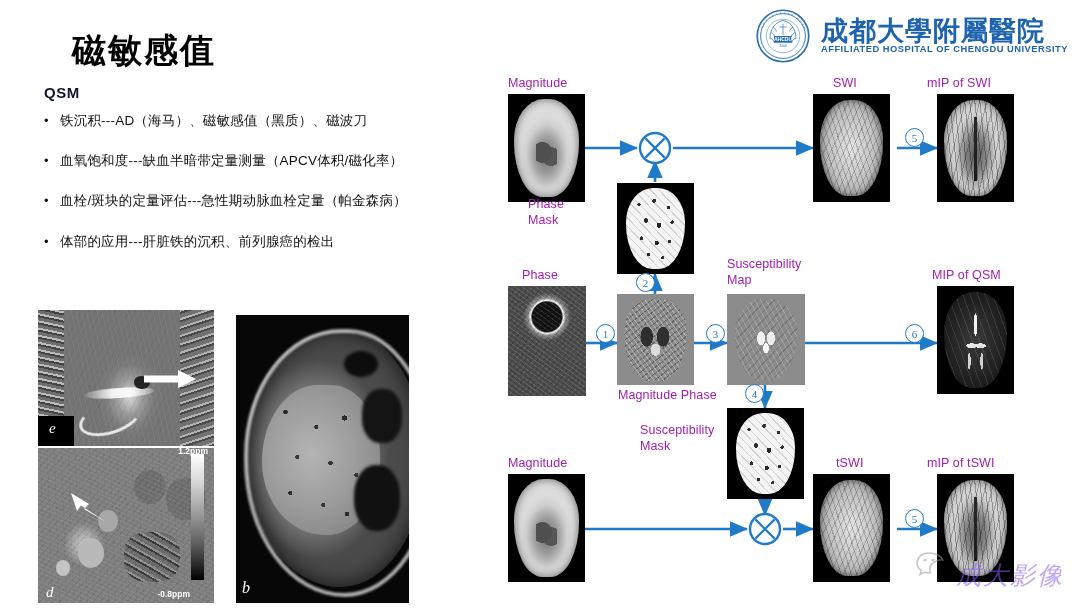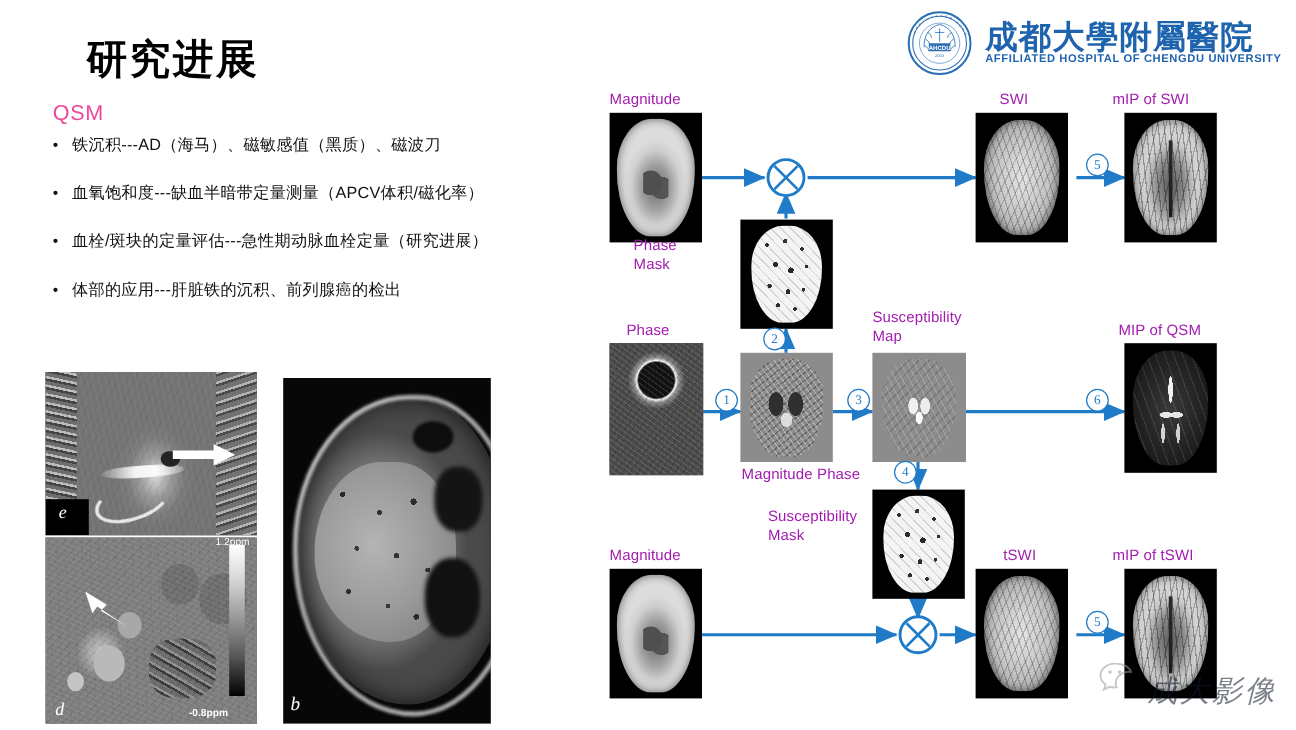--- a/index.html
+++ b/index.html
@@ -12,21 +12,21 @@
   .slide{position:absolute;inset:0;background:#fff;}
 
   
   .title{
     position:absolute;left:72px;top:32px;
     font-size:34px;font-weight:bold;color:#000;
     letter-spacing:2px;line-height:1.1;
   }
   .subhead{
     position:absolute;left:44px;top:84px;
-    font-size:18px;color:#ec4899;letter-spacing:.5px;
+    font-size:15px;color:#0f172a;letter-spacing:.5px;font-weight:bold;
   }
   .bullets{position:absolute;left:44px;top:112px;width:450px;}
   .bullet{
     display:flex;align-items:flex-start;
     margin-bottom:22px;font-size:13.5px;color:#111;line-height:1.35;
   }
   .bullet .dot{
     width:16px;flex:0 0 16px;text-align:left;
     font-size:13px;line-height:1.35;color:#111;
   }
@@ -84,21 +84,21 @@
   .panel-d .tex{position:absolute;inset:0;opacity:.55;
     background-image:
       repeating-linear-gradient(24deg, rgba(255,255,255,.13) 0 1px, transparent 1px 4px),
       repeating-linear-gradient(-48deg, rgba(0,0,0,.16) 0 1px, transparent 1px 5px),
       repeating-linear-gradient(88deg, rgba(0,0,0,.08) 0 1px, transparent 1px 7px);
   }
   .panel-d .blob{position:absolute;border-radius:50%;filter:blur(.6px);}
 
   .cbar{position:absolute;right:10px;top:6px;width:13px;height:126px;
     background:linear-gradient(#ffffff 0%,#d8d8d8 22%,#9a9a9a 48%,#5c5c5c 72%,#1b1b1b 92%,#000 100%);}
-  .cbar-top{position:absolute;right:6px;top:-2px;color:#fff;font-size:8.5px;font-weight:normal;white-space:nowrap;}
+  .cbar-top{position:absolute;right:6px;top:-2px;color:#fff;font-size:8.5px;font-weight:bold;white-space:nowrap;}
   .cbar-bot{position:absolute;right:24px;bottom:4px;color:#fff;font-size:8.5px;font-weight:bold;white-space:nowrap;}
 
   .panel-b{
     position:absolute;left:198px;top:5px;width:173px;height:288px;
     background:#070707;overflow:hidden;
   }
   .panel-b .body{
     position:absolute;left:10px;top:16px;width:178px;height:256px;
     border-radius:52% 46% 48% 54%/48% 50% 50% 52%;
     background:
@@ -154,21 +154,21 @@
   }
   .mri{position:absolute;background:#000;overflow:hidden;}
   .num{
     position:absolute;width:17px;height:17px;border-radius:50%;
     border:1.7px solid #1f7ac8;color:#1f7ac8;background:#fff;
     font-size:11px;display:flex;align-items:center;justify-content:center;
     font-family:"Liberation Serif",serif;z-index:5;
   }
   .wmark{position:absolute;right:6px;bottom:6px;display:flex;align-items:center;gap:6px;opacity:.55;}
   .wmark .wtxt{
-    font-size:25px;color:#0f172a;font-family:"Liberation Serif",serif;
+    font-size:25px;color:#8b5cf6;font-family:"Liberation Serif",serif;
     font-style:italic;letter-spacing:2px;margin-top:22px;
   }
 
   
   .brain{position:absolute;border-radius:46% 46% 44% 44%/42% 42% 56% 56%;}
   .b-mag{
     background:
       radial-gradient(ellipse 26px 40px at 50% 58%, #6d6d6d 0%, #9c9c9c 44%, #cfcfcf 78%, #dcdcdc 100%),
       radial-gradient(ellipse at 50% 42%, #e6e6e6 0%, #c8c8c8 55%, #a4a4a4 100%);
     box-shadow:inset 0 0 8px rgba(0,0,0,.55);
@@ -260,35 +260,35 @@
   .b-mip::after{
     content:"";position:absolute;left:48%;top:18%;width:3px;height:66%;
     background:linear-gradient(#2a2a2a,#1b1b1b);filter:blur(.5px);
   }
 </style>
 </head>
 <body>
 
 <div class="slide">
 
-  <div class="title">研究进展</div>
+  <div class="title">磁敏感值</div>
   <div class="subhead">QSM</div>
 
   <div class="bullets">
     <div class="bullet">
       <span class="dot">•</span>
       <span class="btxt">铁沉积---AD（海马）、磁敏感值（黑质）、磁波刀</span>
     </div>
     <div class="bullet">
       <span class="dot">•</span>
       <span class="btxt">血氧饱和度---缺血半暗带定量测量（APCV体积/磁化率）</span>
     </div>
     <div class="bullet">
       <span class="dot">•</span>
-      <span class="btxt">血栓/斑块的定量评估---急性期动脉血栓定量（研究进展）</span>
+      <span class="btxt">血栓/斑块的定量评估---急性期动脉血栓定量（帕金森病）</span>
     </div>
     <div class="bullet">
       <span class="dot">•</span>
       <span class="btxt">体部的应用---肝脏铁的沉积、前列腺癌的检出</span>
     </div>
   </div>
 
   <div class="figs">
 
     <div class="panel panel-e">

